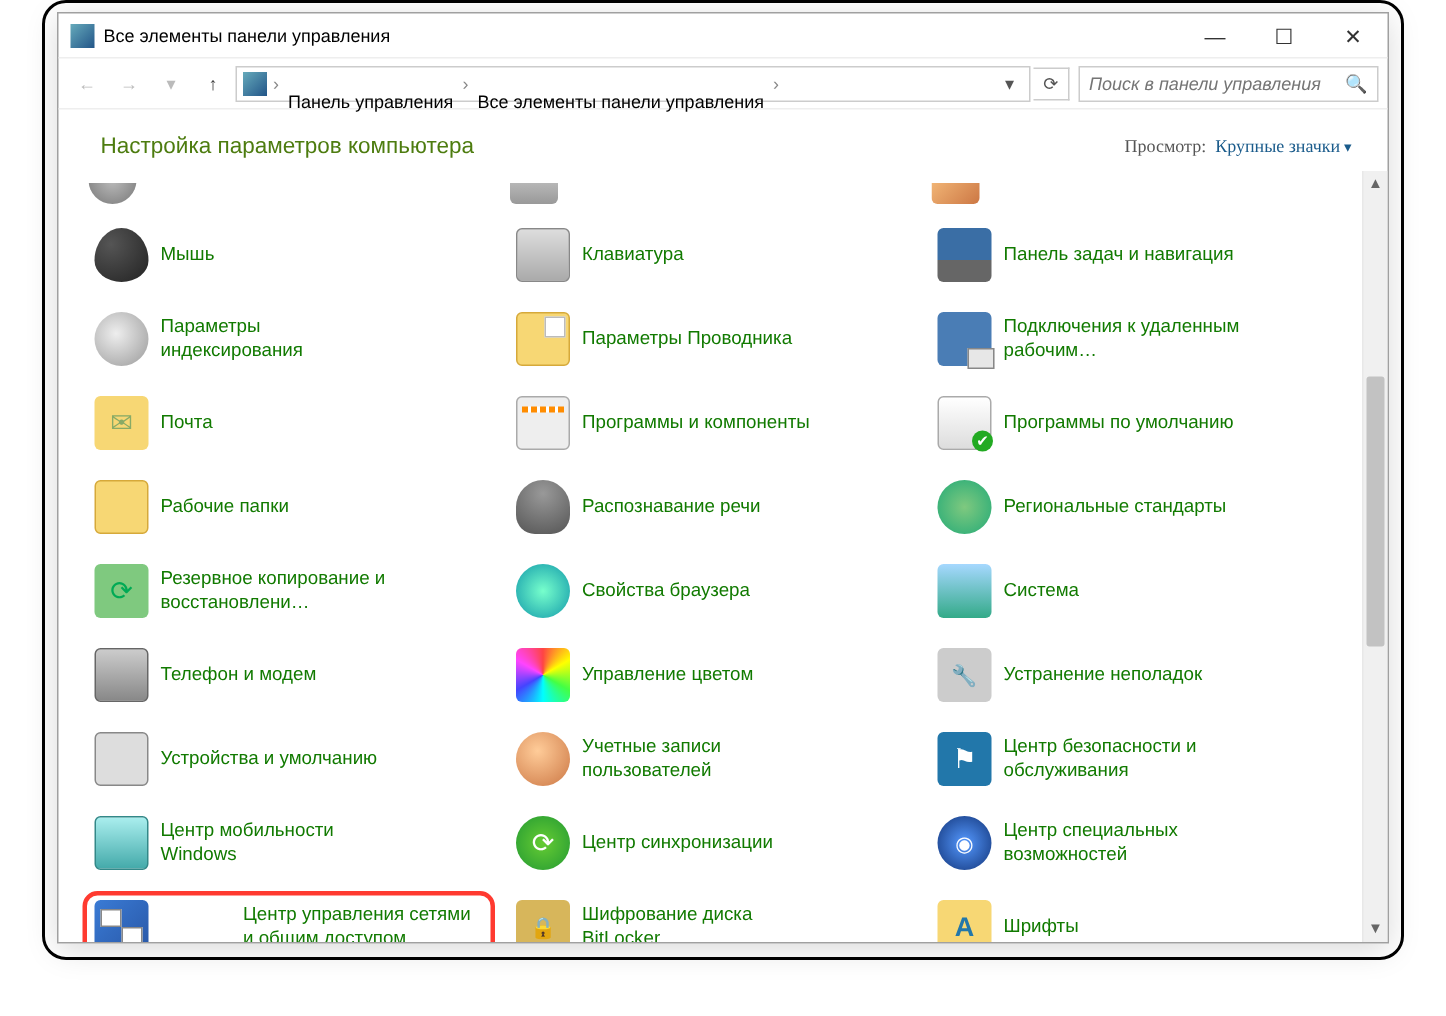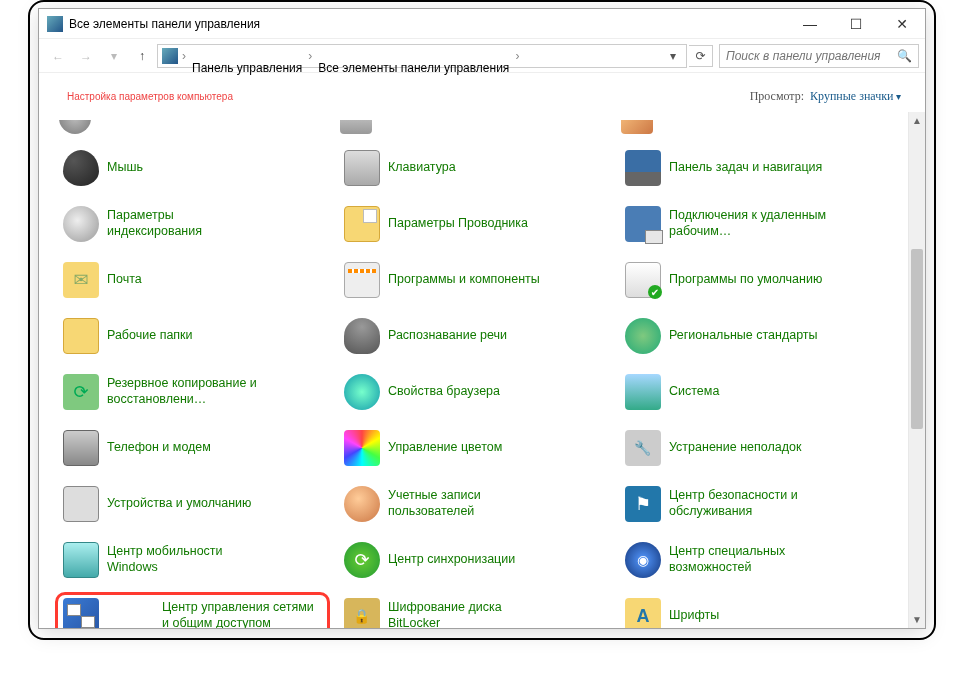--- a/index.html
+++ b/index.html
@@ -112,22 +112,22 @@
   font-style: italic;
 }
 .searchbox .sicon { color: #888; }
 .heading-row {
   display: flex;
   align-items: center;
   justify-content: space-between;
   padding: 16px 24px 8px 28px;
 }
 .heading {
-  color: #ef4444;
-  font-size: 10px;
+  color: #4d7c0f;
+  font-size: 15px;
   text-align: right;
 }
 .viewby {
   font-size: 12px;
   display: flex;
   align-items: center;
   gap: 6px;
   font-family: Liberation Serif, serif;
 }
 .viewby .lbl { color: #555; }

